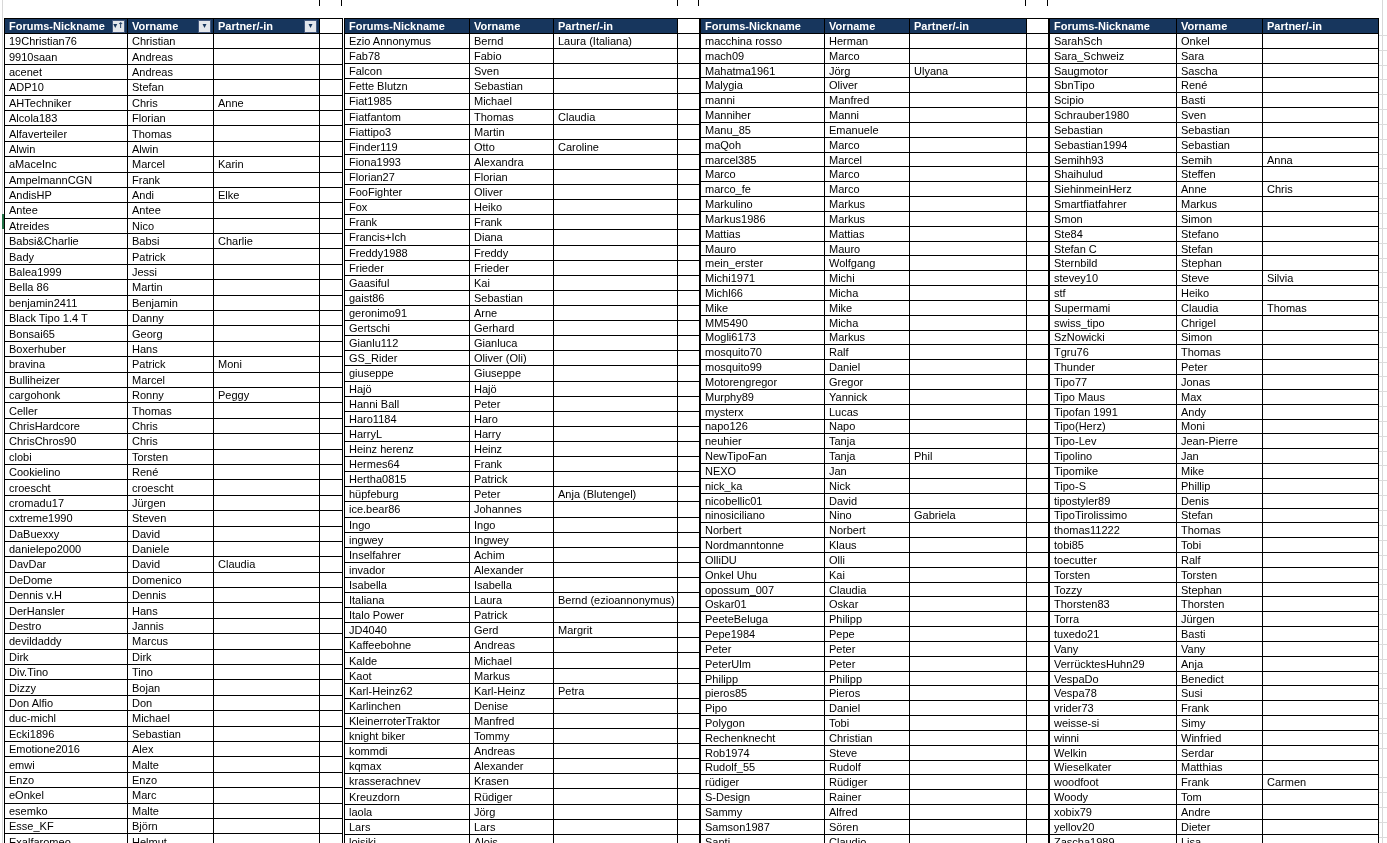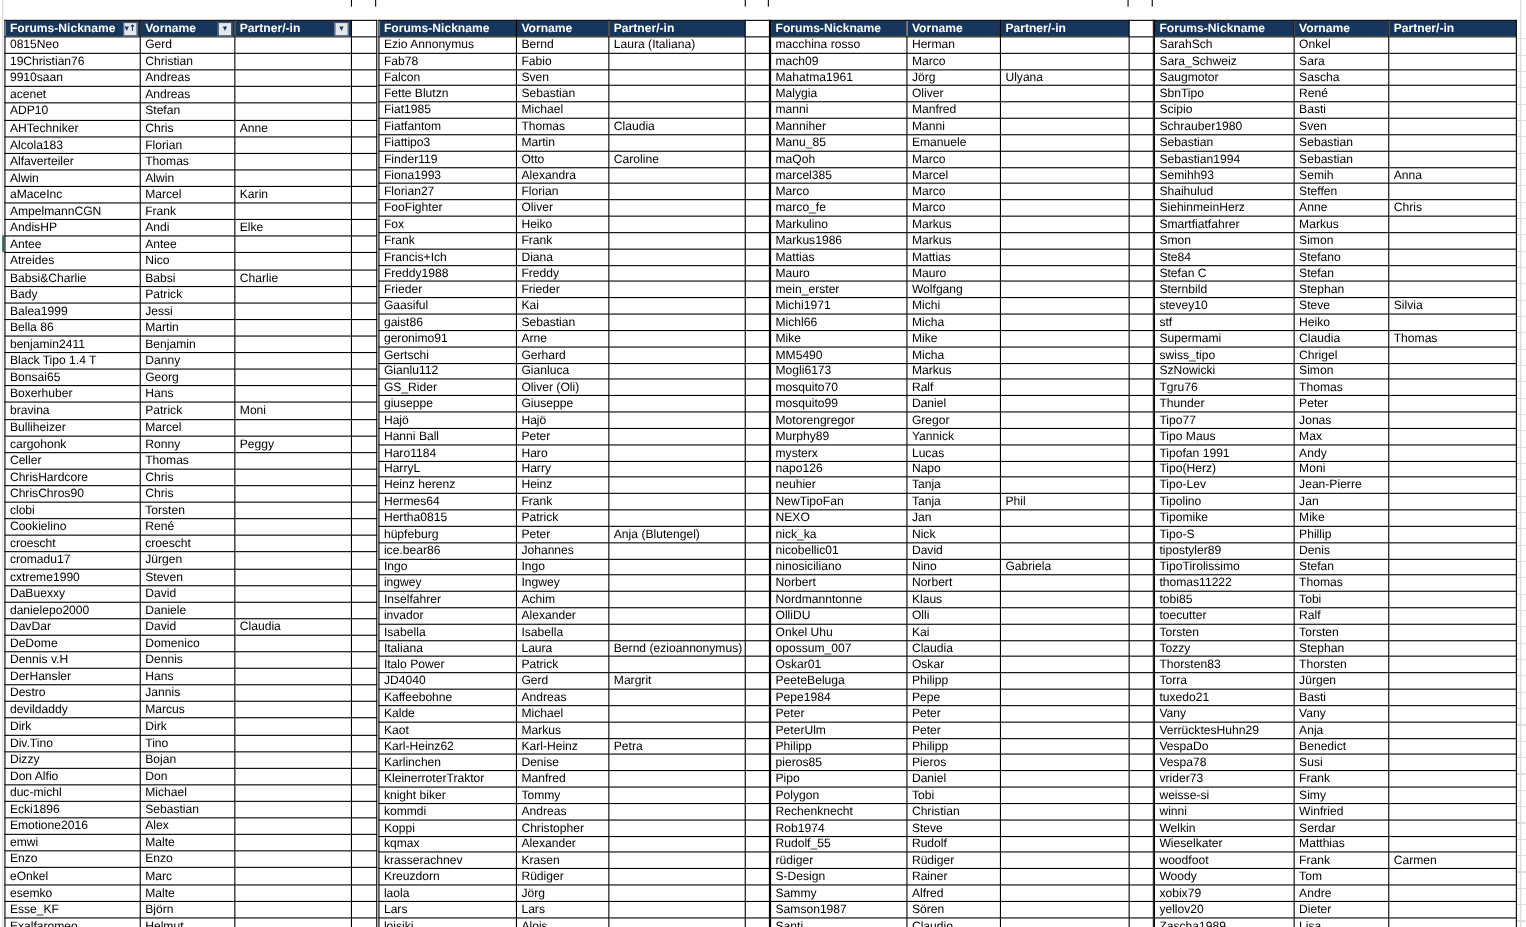--- a/index.html
+++ b/index.html
@@ -67,26 +67,20 @@
           <span class="hwrap">
               <span>Partner/-in</span>
               <span class="fbtn">▾</span>
             </span>
         </th>
         <th class="sep"></th>
       </tr>
     </thead>
     <tbody>
         <tr>
-        <td class="c">0815Neo</td>
-        <td class="c">Gerd</td>
-        <td class="c"></td>
-        <td class="sep"></td>
-      </tr>
-        <tr>
         <td class="c">19Christian76</td>
         <td class="c">Christian</td>
         <td class="c"></td>
         <td class="sep"></td>
       </tr>
         <tr>
         <td class="c">9910saan</td>
         <td class="c">Andreas</td>
         <td class="c"></td>
         <td class="sep"></td>
@@ -698,26 +692,20 @@
         <td class="c"></td>
         <td class="sep"></td>
       </tr>
         <tr>
         <td class="c">kommdi</td>
         <td class="c">Andreas</td>
         <td class="c"></td>
         <td class="sep"></td>
       </tr>
         <tr>
-        <td class="c">Koppi</td>
-        <td class="c">Christopher</td>
-        <td class="c"></td>
-        <td class="sep"></td>
-      </tr>
-        <tr>
         <td class="c">kqmax</td>
         <td class="c">Alexander</td>
         <td class="c"></td>
         <td class="sep"></td>
       </tr>
         <tr>
         <td class="c">krasserachnev</td>
         <td class="c">Krasen</td>
         <td class="c"></td>
         <td class="sep"></td>

